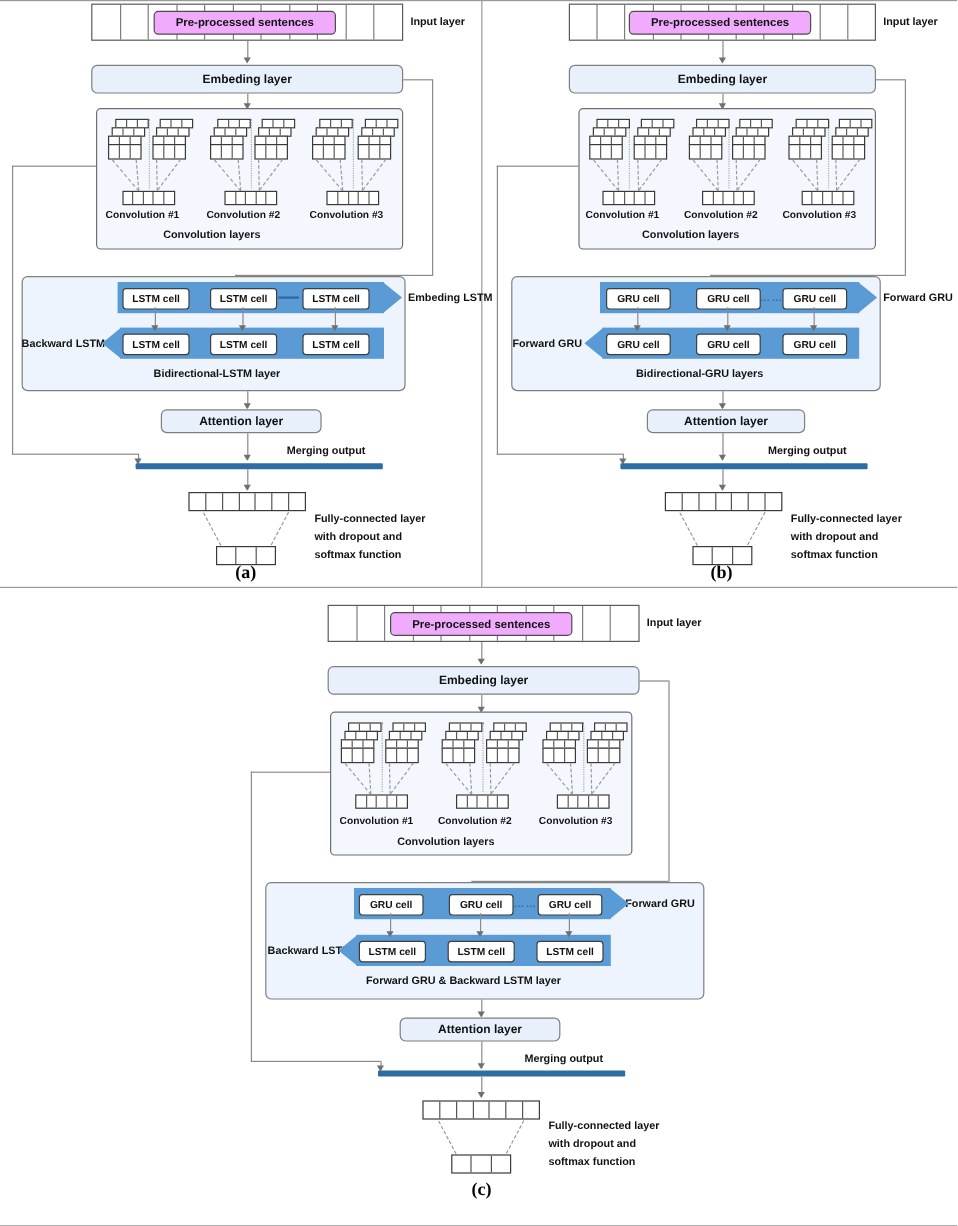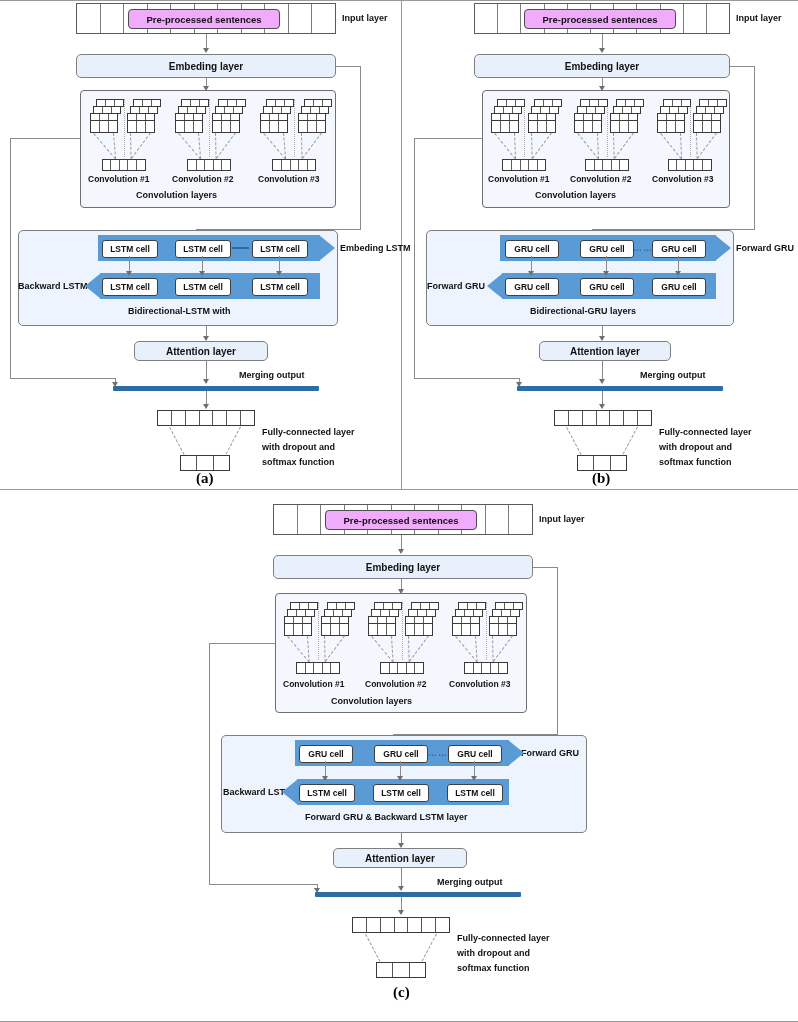--- a/index.html
+++ b/index.html
@@ -269,21 +269,21 @@
     <div class="caption sm" style="left:172px;top:174px;">Convolution #2</div>
     <div class="caption sm" style="left:258px;top:174px;">Convolution #3</div>
 
     <div class="hline" style="left:10px;top:138px;width:70px;"></div>
     <div class="vline" style="left:10px;top:138px;height:241px;"></div>
     <div class="hline" style="left:10px;top:378px;width:105px;"></div>
     <div class="vline" style="left:115px;top:378px;height:8px;"></div>
     <div class="arrowdown" style="left:112px;top:382px;"></div>
 
     <div class="blk bigbox" style="left:18px;top:230px;width:320px;height:96px;"></div>
-    <div class="caption" style="left:128px;top:306px;">Bidirectional-LSTM with</div>
+    <div class="caption" style="left:128px;top:306px;">Bidirectional-LSTM layer</div>
     <div class="sidelabel" style="left:340px;top:243px;">Embeding LSTM</div>
     <div class="sidelabel" style="left:18px;top:281px;">Backward LSTM</div>
 
     <div class="arrowR" style="left:98px;top:235px;width:222px;height:26px;">
         <span class="head"></span>
       </div>
     <div class="arrowL" style="left:100px;top:273px;width:220px;height:26px;">
         <span class="head"></span>
       </div>
 

